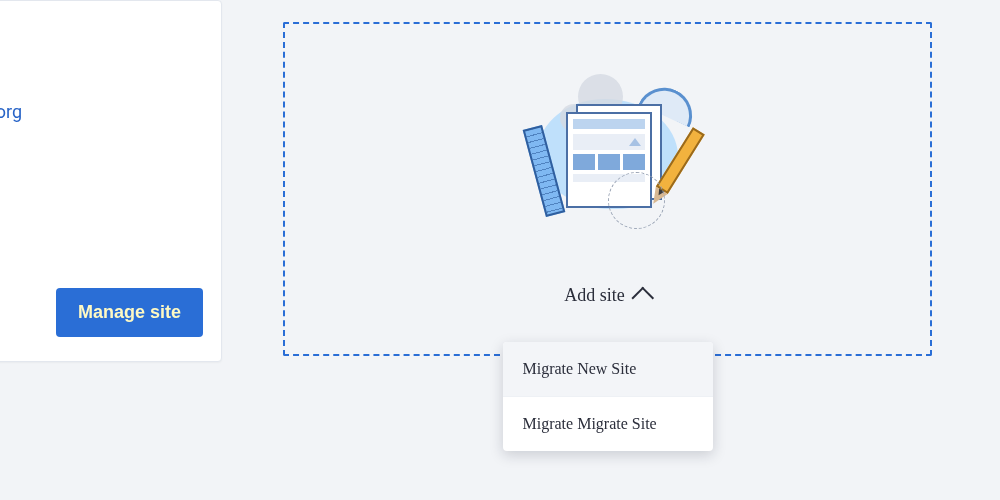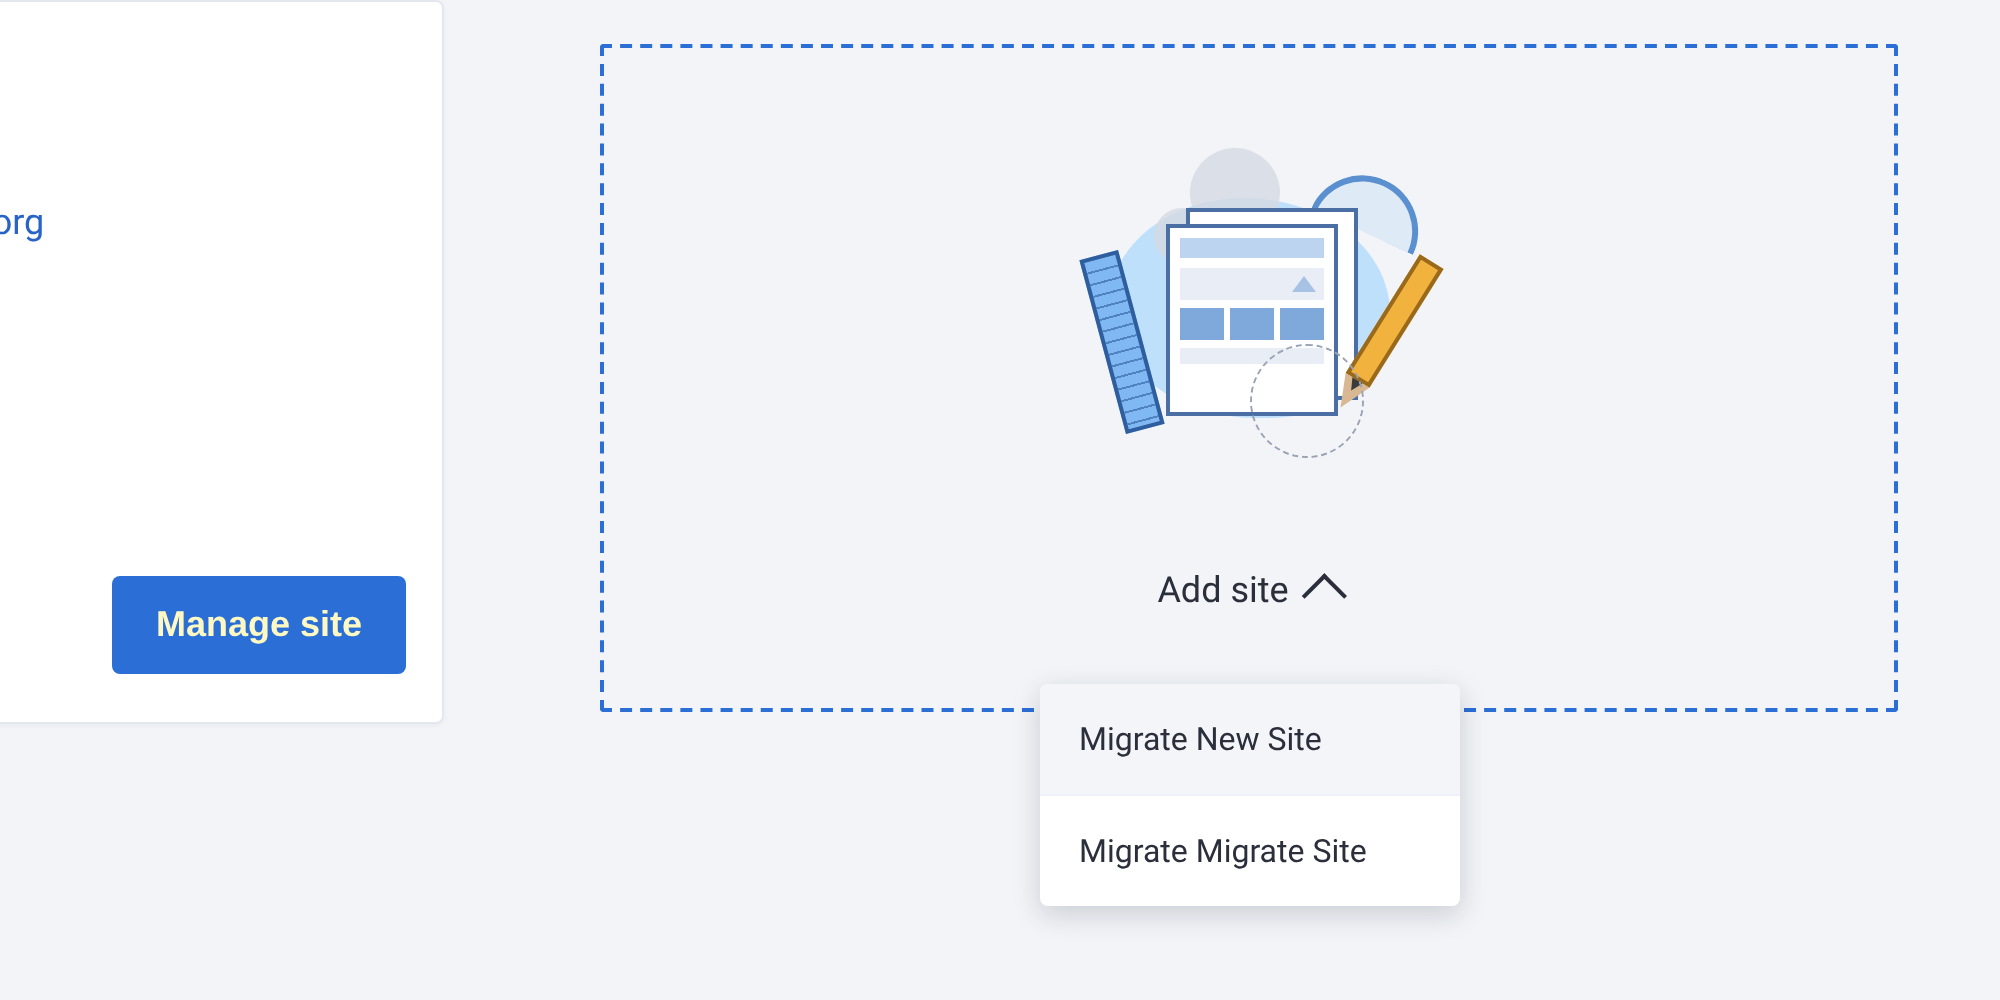--- a/index.html
+++ b/index.html
@@ -43,26 +43,27 @@
     padding: 14px 22px;
     border-radius: 4px;
     border: none;
     cursor: pointer;
   }
 
   
   .add-site-panel {
     position: absolute;
     top: 22px;
-    left: 300px;
+    left: 283px;
     width: 645px;
     height: 330px;
     border: 2px dashed #2a6ed6;
     border-radius: 2px;
     background: transparent;
+    font-family: Liberation Serif, serif;
   }
 
   .illustration {
     position: absolute;
     top: 40px;
     left: 50%;
     transform: translateX(-50%);
     width: 200px;
     height: 170px;
   }

